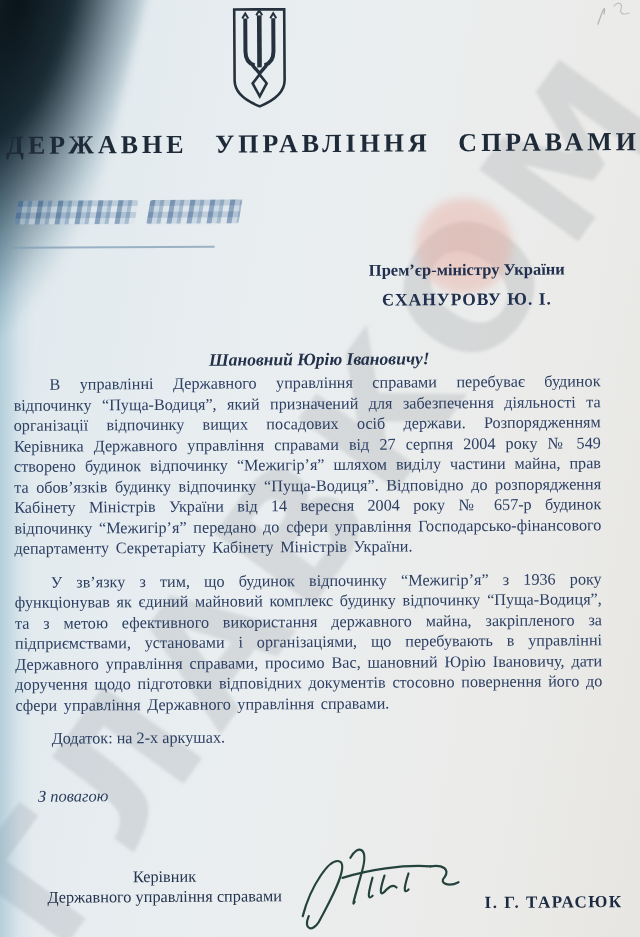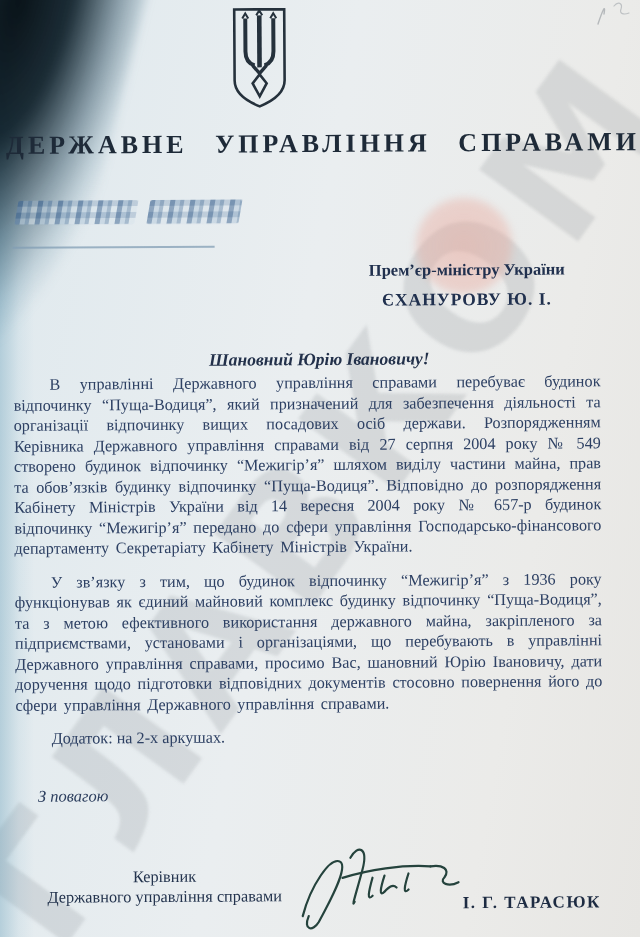--- a/index.html
+++ b/index.html
@@ -80,21 +80,21 @@
     word-spacing:2.5px;
   }
   .para + .para{margin-top:13px;}
   .attachment{margin:14px 0 0 0;font-size:16.2px;text-indent:36px;color:#2e4164;}
   .regards{margin:38px 0 0 0;font-size:16.5px;font-style:italic;text-indent:22px;color:#2c3e5e;}
 
   .sign-row{position:absolute;top:862px;left:14px;width:612px;height:72px;}
   .sign-title{position:absolute;left:0;top:4px;width:296px;text-align:center;color:#24344e;font-size:16.3px;line-height:20px;}
   .signature-svg{position:absolute;left:272px;top:-20px;}
   .sign-name{
-    position:absolute;left:446px;top:32px;width:160px;text-align:left;
+    position:absolute;left:446px;top:32px;width:160px;text-align:right;
     font-size:17px;font-weight:bold;letter-spacing:1.5px;color:#1d2b42;white-space:nowrap;
   }
 </style>
 </head>
 <body>
 
 <div class="page">
 
   <div class="watermark">ГЛАВКОМ</div>
   <div class="stamp-remnant"></div>

